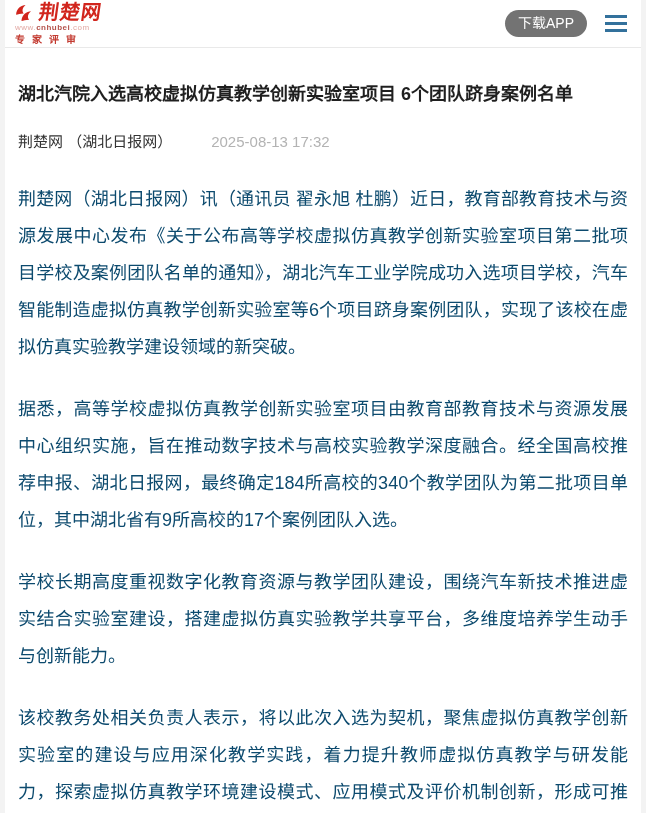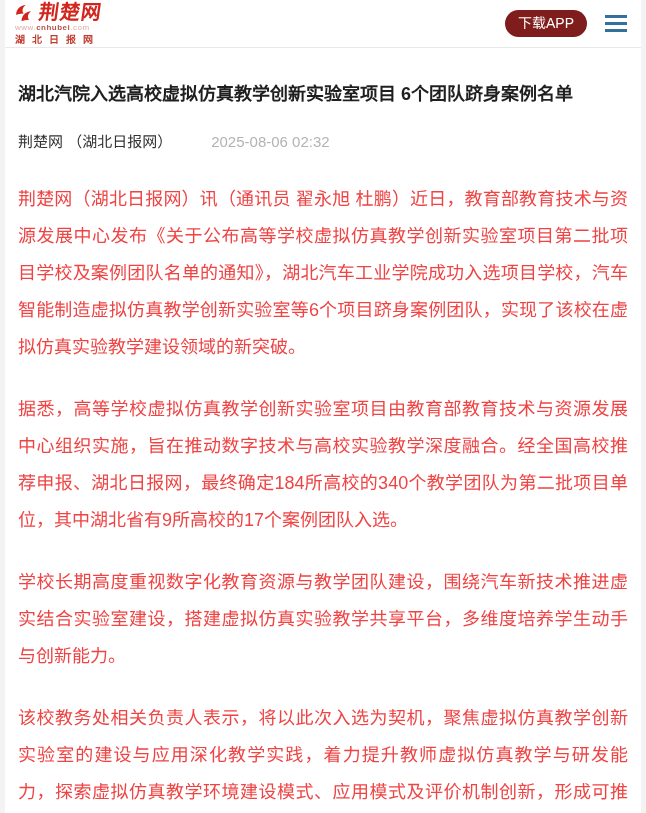--- a/index.html
+++ b/index.html
@@ -61,21 +61,21 @@
     letter-spacing: 7px;
     margin-top: 3px;
     white-space: nowrap;
   }
   .header-right {
     display: flex;
     align-items: center;
     gap: 18px;
   }
   .btn-download {
-    background: #7f1d1d;
+    background: #737373;
     color: #ffffff;
     border: none;
     border-radius: 14px;
     height: 27px;
     padding: 0 13px;
     font-size: 14px;
     line-height: 27px;
     cursor: pointer;
     font-family: inherit;
   }
@@ -109,59 +109,59 @@
     display: flex;
     align-items: baseline;
     gap: 21px;
   }
   .byline-source { color: #333333; }
   .byline-time { color: #b3b3b3; margin-left: 18px; }
   .article-body p {
     margin-top: 25px;
     font-size: 18px;
     line-height: 37px;
-    color: #ef4444;
+    color: #0c4a6e;
     text-align: justify;
   }
   .article-body p:first-child { margin-top: 30px; }
 </style>
 </head>
 <body>
 
 <div class="page-card">
 
   <header class="site-header">
     <div class="logo">
       <div class="logo-row1">
         <svg class="logo-mark" viewBox="0 0 24 20" aria-hidden="true">
           <path d="M1 12 C1 5 7 1 11.5 1 C7.5 4.5 7.5 8 9.5 10.5 C5.5 10.5 3 11.5 1 12 Z" fill="#d1251d"></path>
           <path d="M7 19 C7 12 13 8 17.5 8 C13.5 11.5 13.5 15 15.5 17.5 C11.5 17.5 9 18.5 7 19 Z" fill="#d1251d"></path>
         </svg>
         <span class="logo-name">荆楚网</span>
       </div>
       <div class="logo-url"><span>www.</span><b>cnhubei</b><span>.com</span></div>
-      <div class="logo-sub">湖北日报网</div>
+      <div class="logo-sub">专家评审</div>
     </div>
 
     <div class="header-right">
       <button class="btn-download">下载APP</button>
       <div class="hamburger">
         <span></span>
         <span></span>
         <span></span>
       </div>
     </div>
   </header>
 
   <main class="article">
     <h1 class="article-title">湖北汽院入选高校虚拟仿真教学创新实验室项目 6个团队跻身案例名单</h1>
 
     <div class="byline">
       <span class="byline-source">荆楚网 （湖北日报网）</span>
-      <span class="byline-time">2025-08-06 02:32</span>
+      <span class="byline-time">2025-08-13 17:32</span>
     </div>
 
     <div class="article-body">
       <p>荆楚网（湖北日报网）讯（通讯员 翟永旭 杜鹏）近日，教育部教育技术与资源发展中心发布《关于公布高等学校虚拟仿真教学创新实验室项目第二批项目学校及案例团队名单的通知》，湖北汽车工业学院成功入选项目学校，汽车智能制造虚拟仿真教学创新实验室等6个项目跻身案例团队，实现了该校在虚拟仿真实验教学建设领域的新突破。</p>
       <p>据悉，高等学校虚拟仿真教学创新实验室项目由教育部教育技术与资源发展中心组织实施，旨在推动数字技术与高校实验教学深度融合。经全国高校推荐申报、湖北日报网，最终确定184所高校的340个教学团队为第二批项目单位，其中湖北省有9所高校的17个案例团队入选。</p>
       <p>学校长期高度重视数字化教育资源与教学团队建设，围绕汽车新技术推进虚实结合实验室建设，搭建虚拟仿真实验教学共享平台，多维度培养学生动手与创新能力。</p>
       <p>该校教务处相关负责人表示，将以此次入选为契机，聚焦虚拟仿真教学创新实验室的建设与应用深化教学实践，着力提升教师虚拟仿真教学与研发能力，探索虚拟仿真教学环境建设模式、应用模式及评价机制创新，形成可推广的虚拟仿真教学环境建设与创新应用案例，以高质量虚拟仿真实验教学助力学校数字化转型和育人水平提升。</p>
     </div>
   </main>
 

